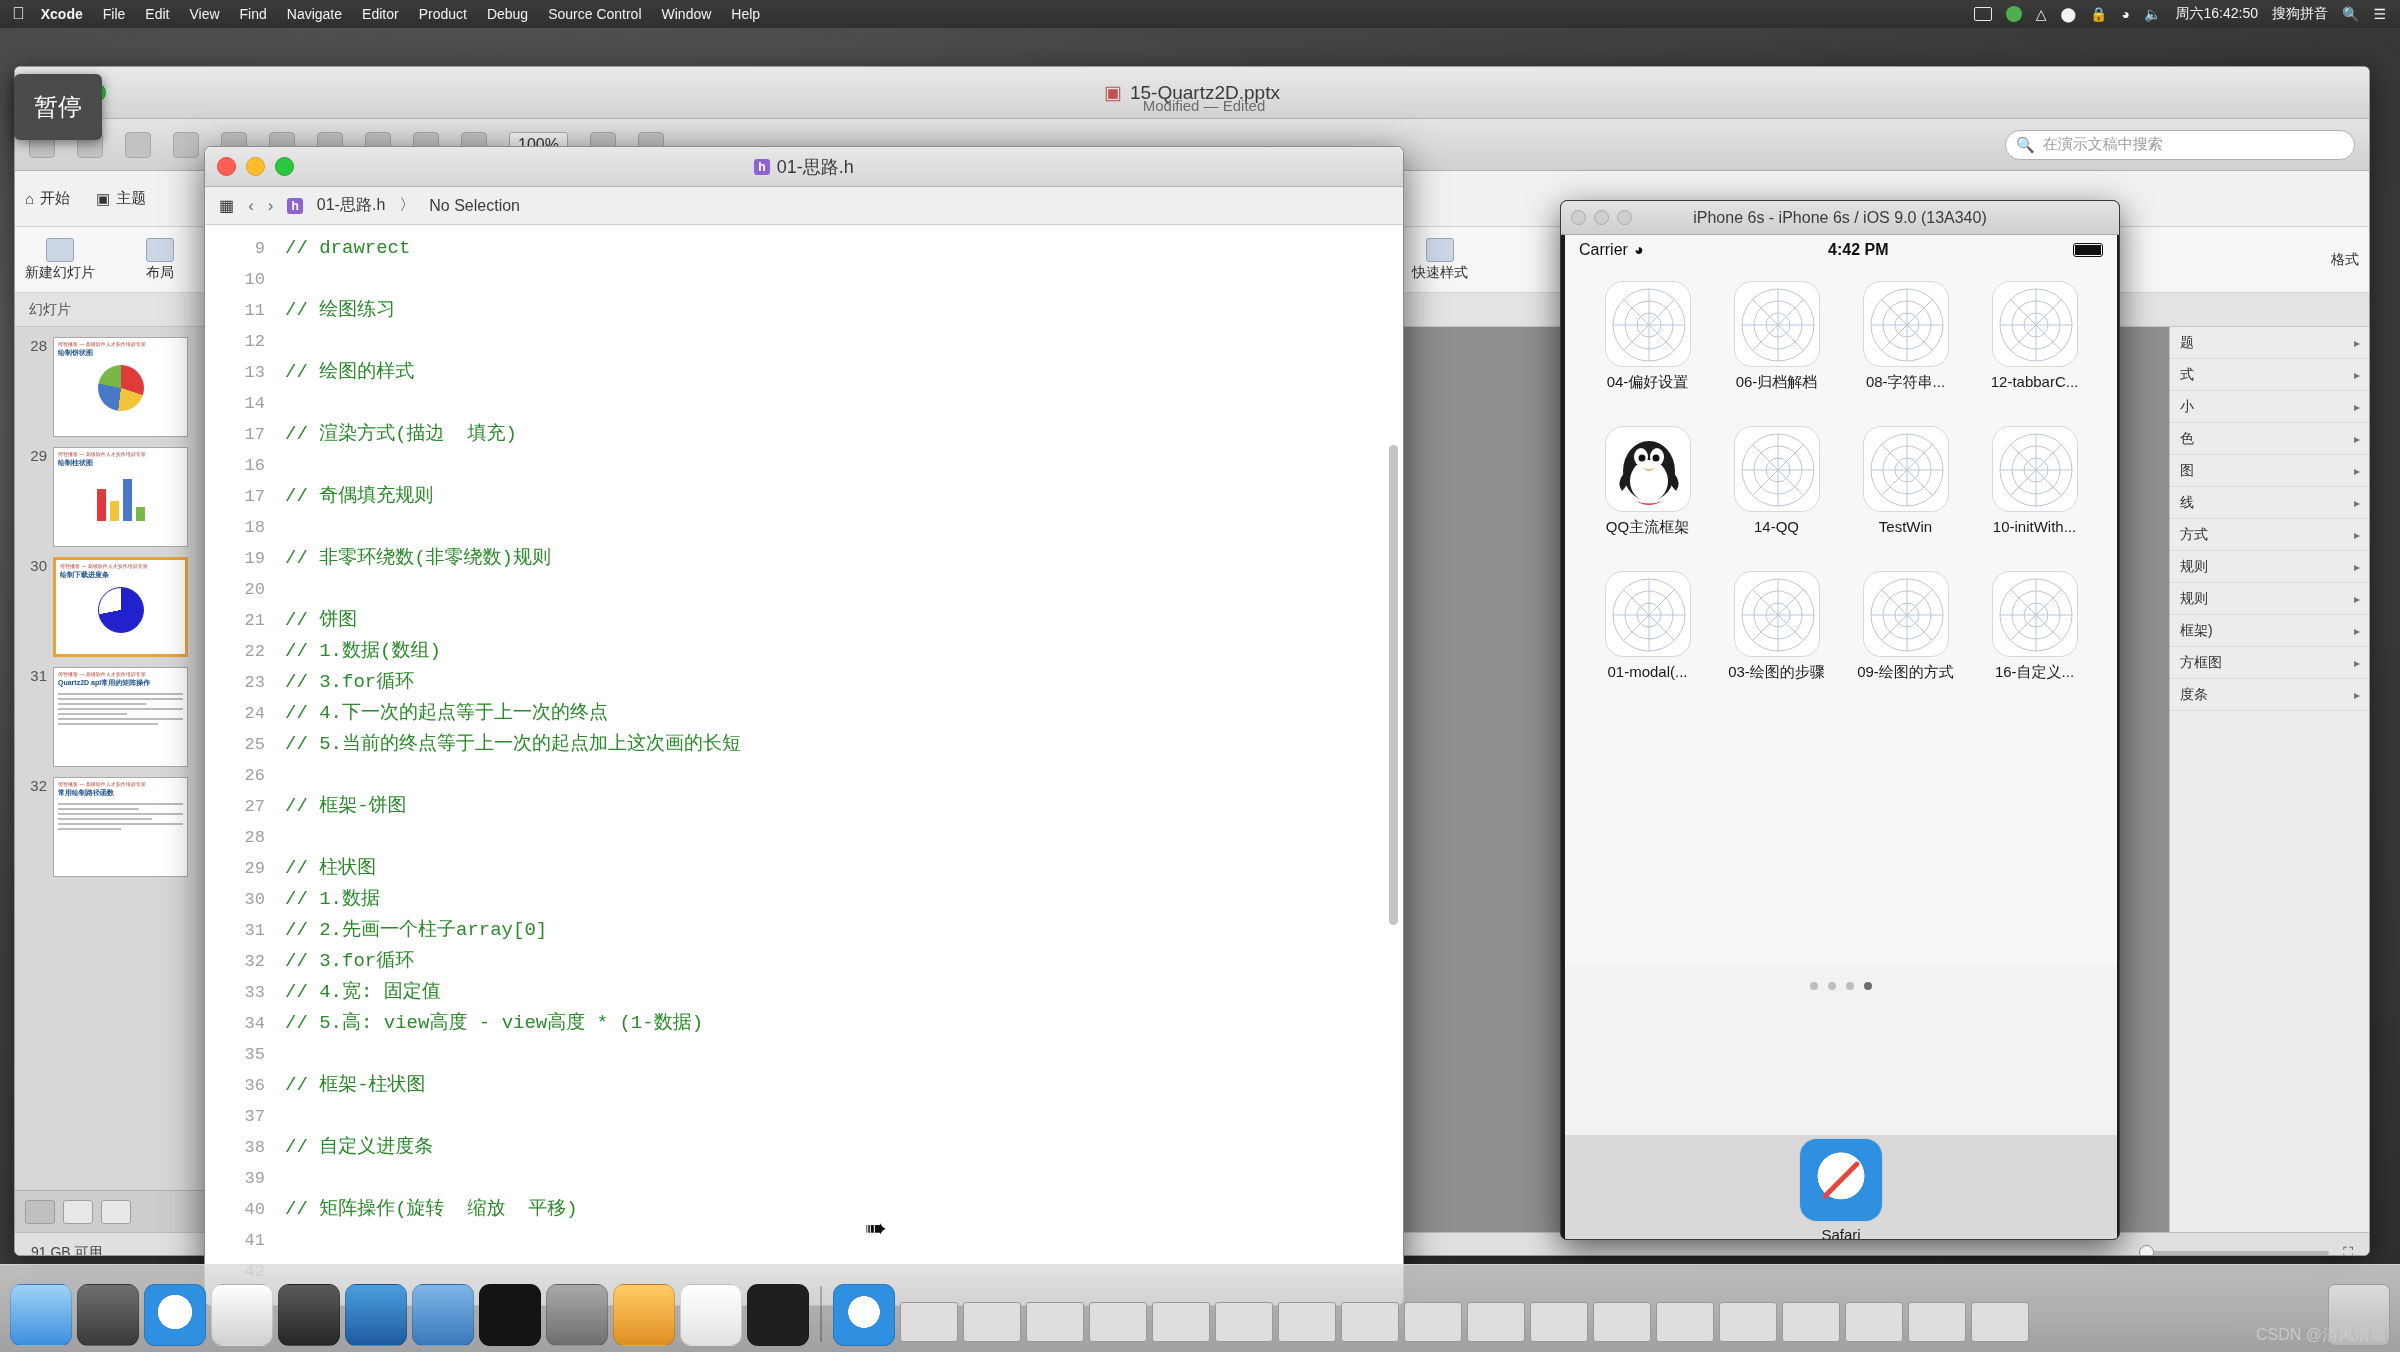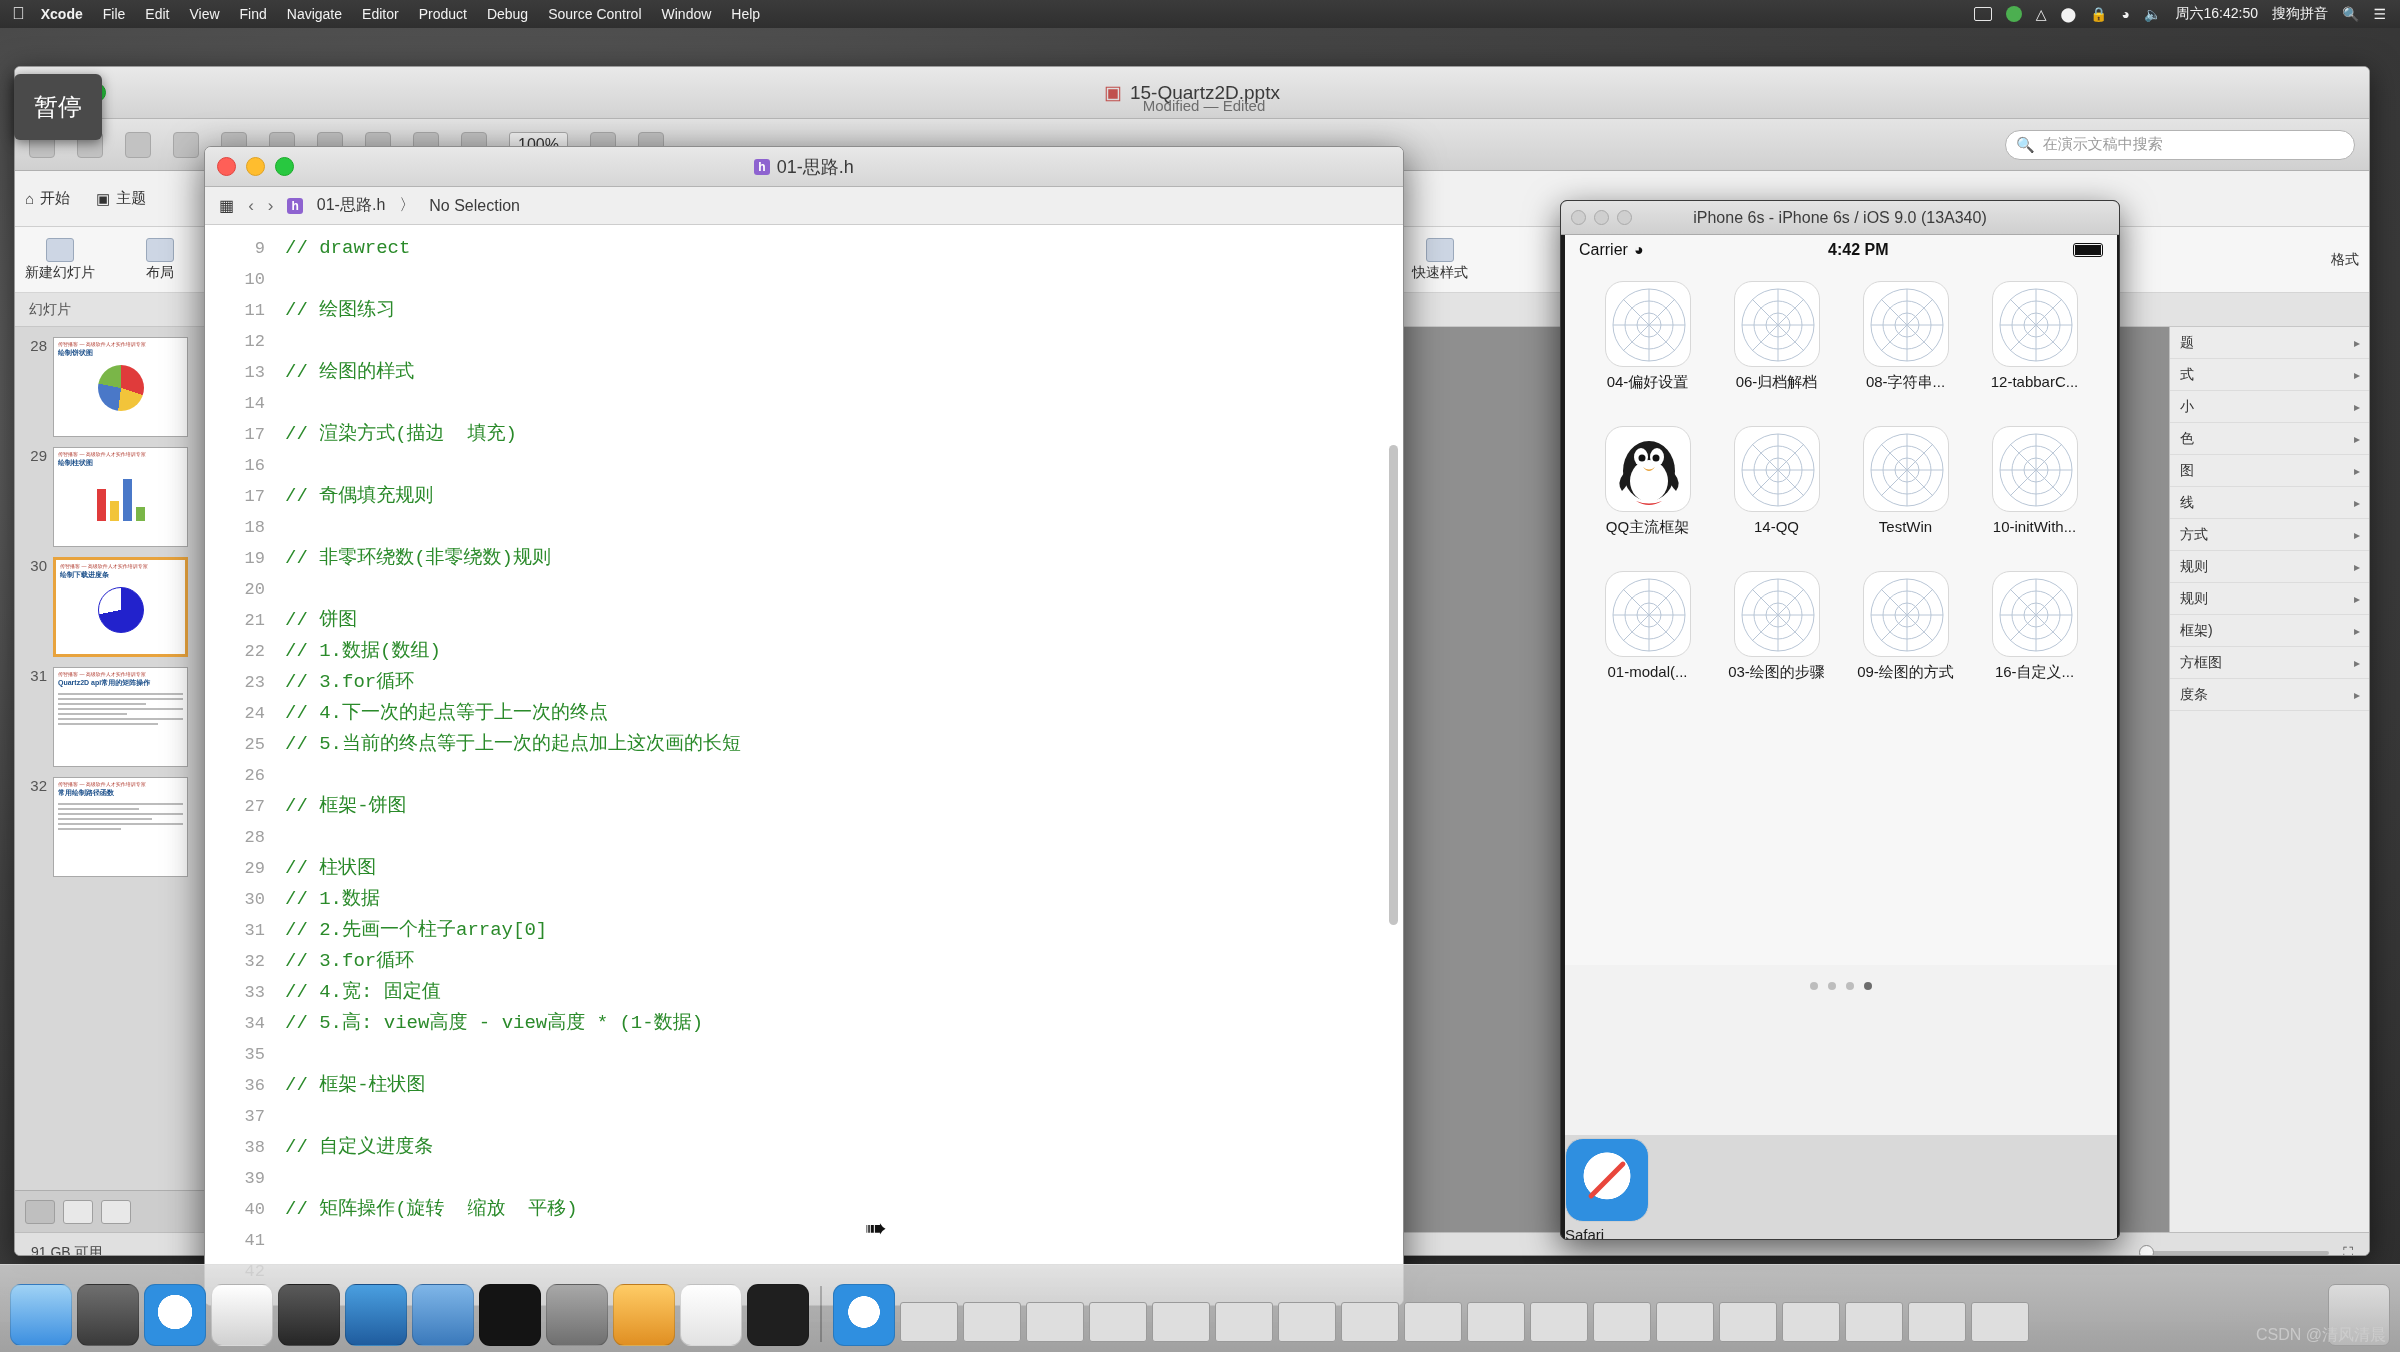--- a/index.html
+++ b/index.html
@@ -139,21 +139,21 @@
   .batt i{position:absolute;left:1px;top:1px;bottom:1px;right:1px;background:#111;}
   #ios-home{height:700px;background:#f7f7f7;padding:16px 18px 0 18px;}
   .icon-grid{display:grid;grid-template-columns:repeat(4,1fr);row-gap:34px;}
   .app{display:flex;flex-direction:column;align-items:center;gap:6px;}
   .app-ico{width:86px;height:86px;border-radius:18px;background:#ffffff;border:1px solid #d8d8d8;position:relative;overflow:hidden;}
   .app-ico.qq{background:#ffffff;}
   .app-lbl{font-size:15px;color:#1b1b1b;max-width:108px;text-align:center;white-space:nowrap;overflow:hidden;text-overflow:ellipsis;}
   .page-dots{display:flex;justify-content:center;gap:10px;margin-top:22px;}
   .page-dots i{width:8px;height:8px;border-radius:50%;background:#bdbdbd;display:block;}
   .page-dots i.on{background:#6d6d6d;}
-  #ios-dock{position:absolute;left:4px;top:934px;width:552px;height:110px;background:#d9d9d9;display:flex;flex-direction:column;align-items:flex-start;justify-content:center;gap:4px;}
+  #ios-dock{position:absolute;left:4px;top:934px;width:552px;height:110px;background:#d9d9d9;display:flex;flex-direction:column;align-items:center;justify-content:center;gap:4px;}
   #safari-ico{width:84px;height:84px;border-radius:18px;background:radial-gradient(circle at 50% 45%, #ffffff 0 38%, #2f8fe0 39% 100%);position:relative;border:1px solid #cfcfcf;}
   #safari-ico:after{content:"";position:absolute;left:50%;top:50%;width:50px;height:5px;background:#e8463c;transform:translate(-50%,-50%) rotate(-45deg);border-radius:3px;}
 
   
   #pause-badge{
     position:absolute;left:14px;top:46px;width:88px;height:66px;
     background:#4a4a4a;color:#fff;border-radius:6px;
     display:flex;align-items:center;justify-content:center;font-size:24px;
     box-shadow:0 3px 12px rgba(0,0,0,.5);
   }

